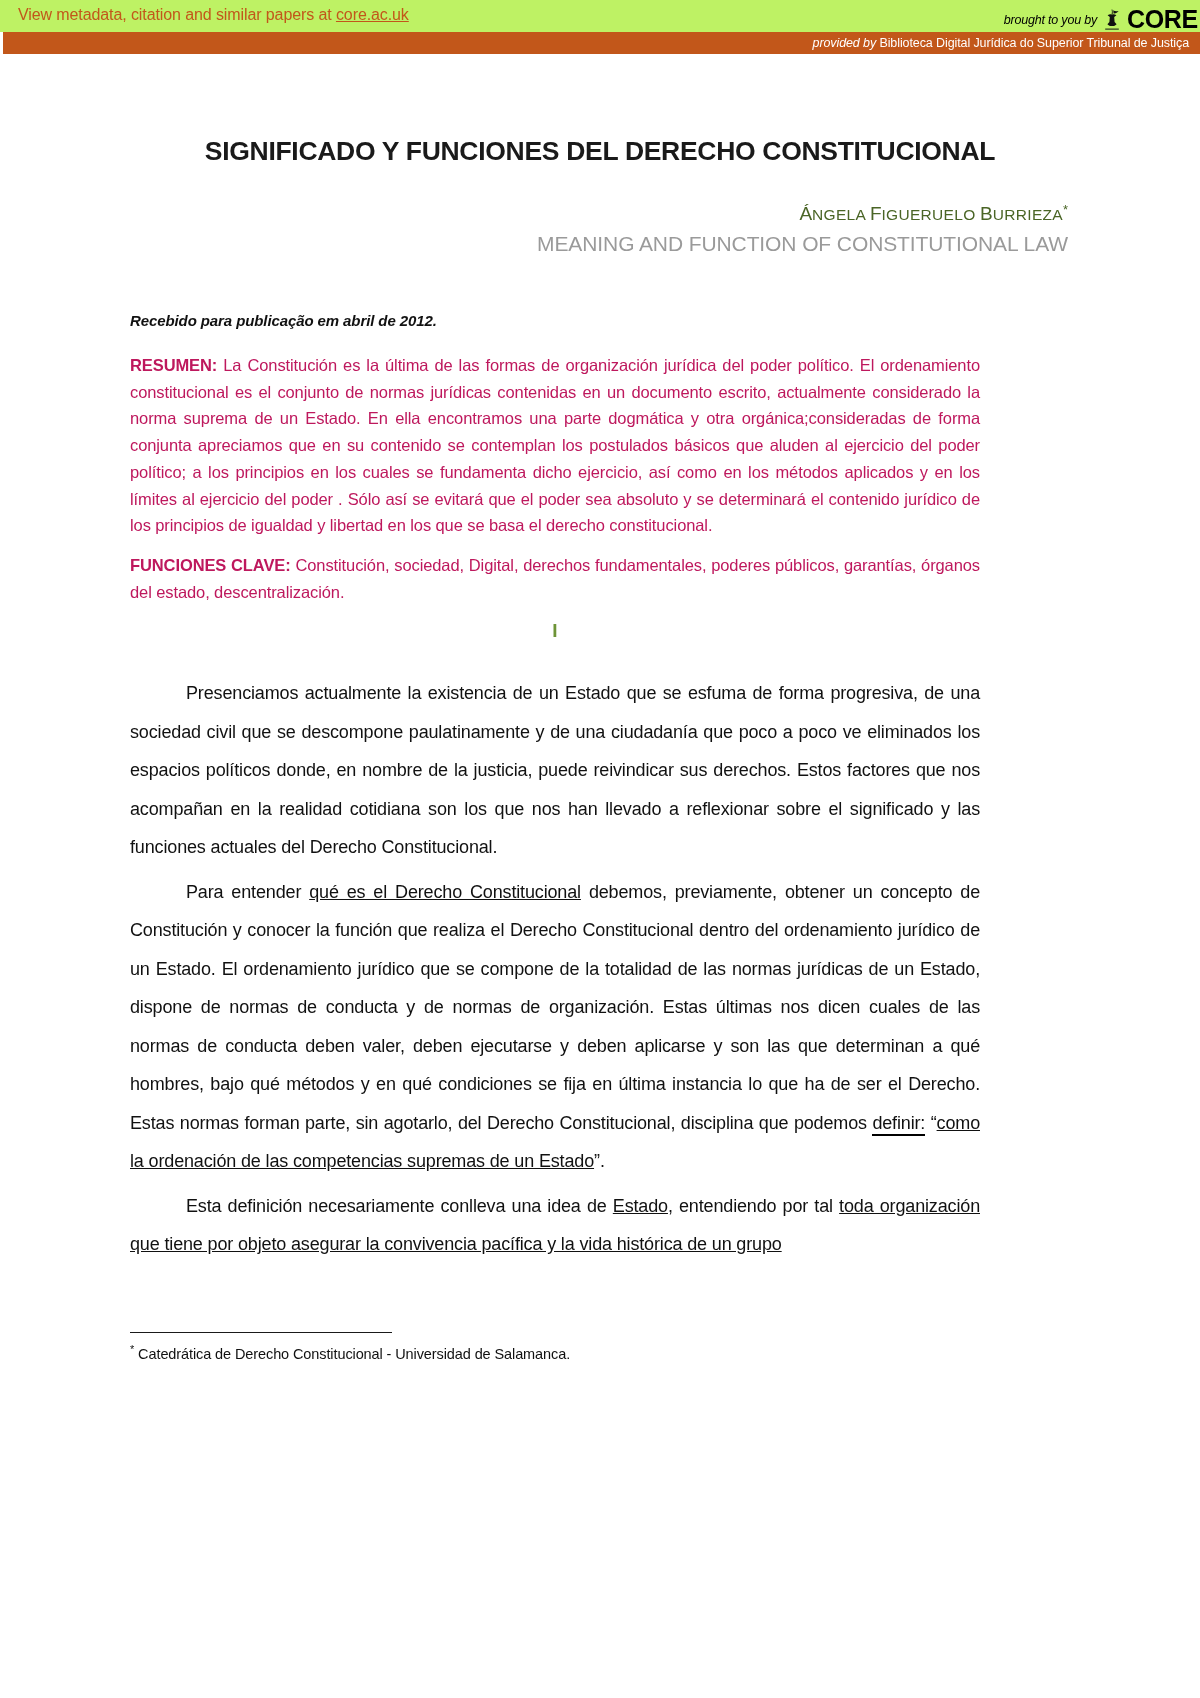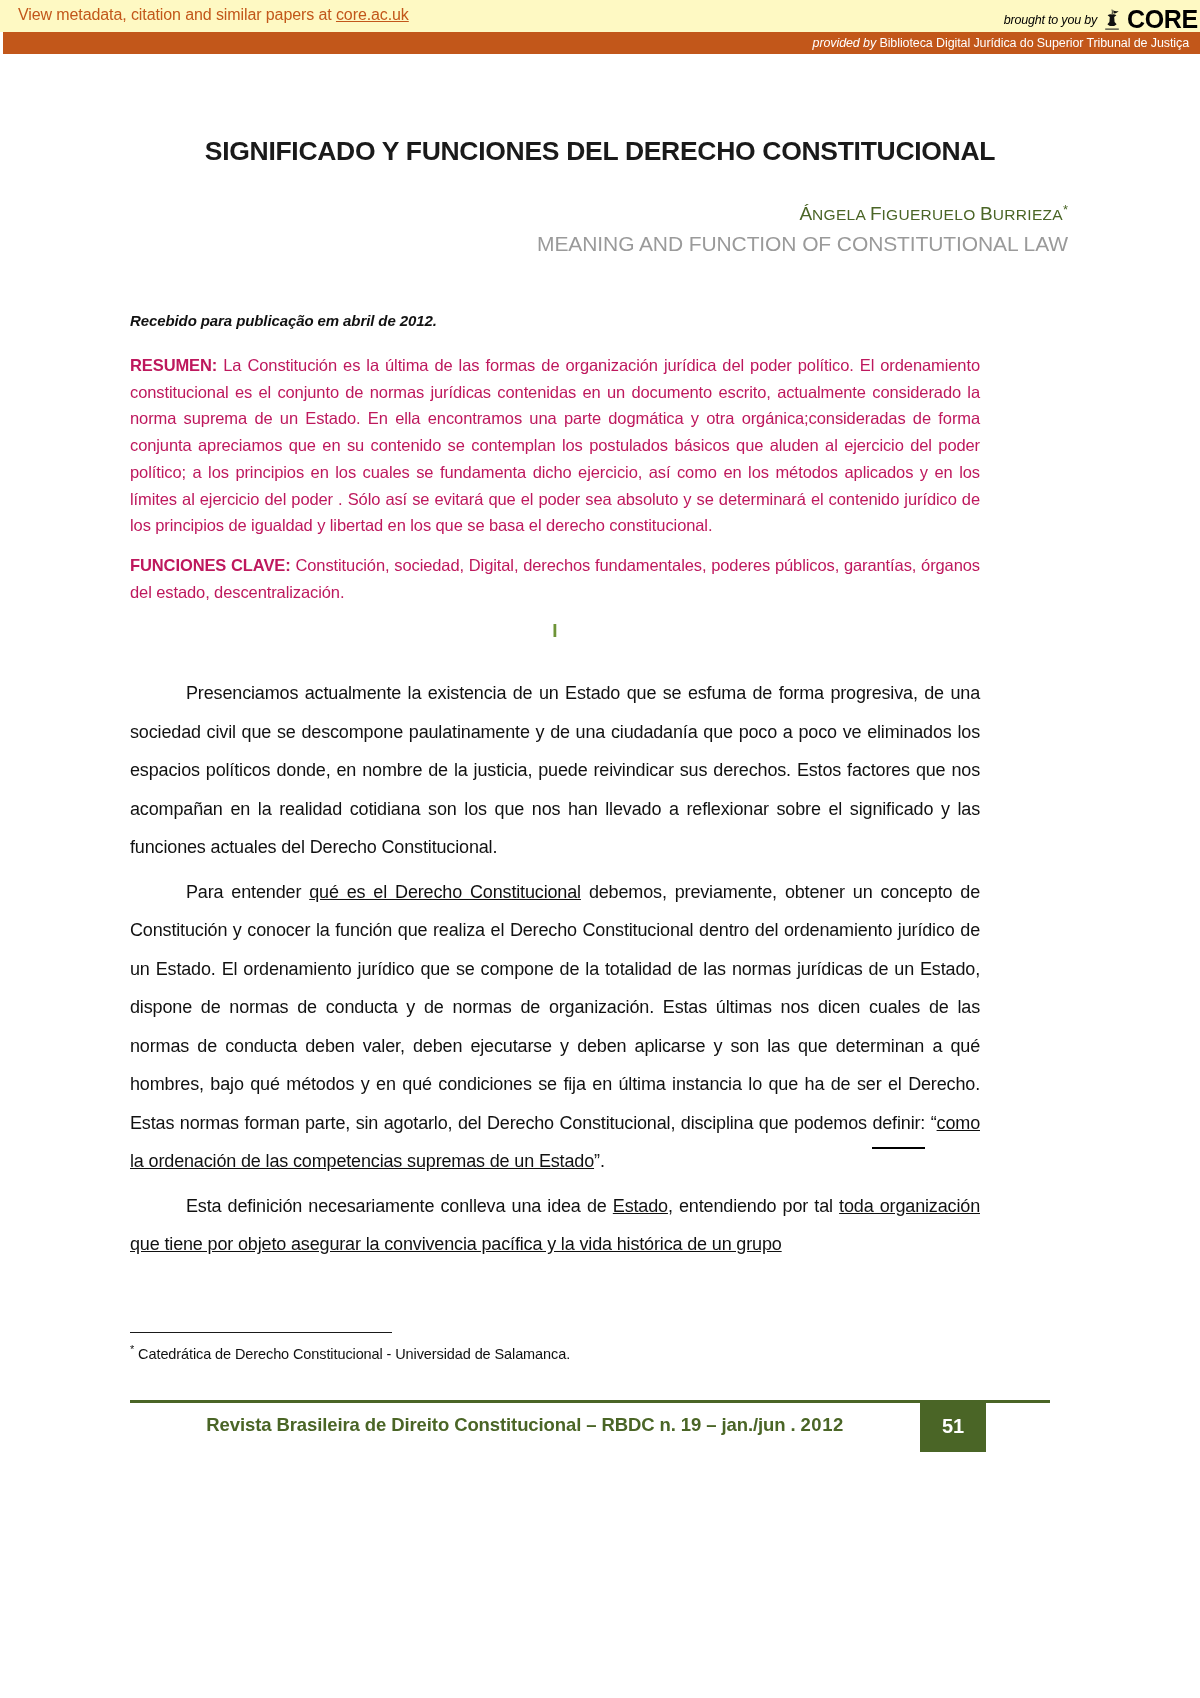--- a/index.html
+++ b/index.html
@@ -21,21 +21,21 @@
     position: absolute;
     top: 0; left: 0;
     width: 1200px;
     height: 54px;
   }
   #core-top-row {
     position: absolute;
     top: 0; left: 0;
     width: 1200px;
     height: 32px;
-    background: #fef9c3;
+    background: #bef264;
   }
   #core-metadata-link {
     position: absolute;
     left: 18px;
     top: 6px;
     font-size: 16px;
     color: #c2571a;
     letter-spacing: -0.1px;
     white-space: nowrap;
   }
@@ -180,21 +180,21 @@
     text-align: justify;
     text-indent: 56px;
     color: #111;
     margin: 0 0 6px 0;
     letter-spacing: -0.15px;
   }
   .u { text-decoration: underline; }
   .u2 {
     border-bottom: 1px solid #000;
     box-shadow: inset 0 -4px 0 -3px #000;
-    padding-bottom: 15px;
+    padding-bottom: 2px;
   }
 
   
   #footnote-area {
     position: absolute;
     left: 130px;
     top: 1278px;
     width: 850px;
   }
   #footnote-rule {
@@ -321,19 +321,14 @@
 
     <p class="body-para"><span>Esta definición necesariamente conlleva una idea de </span><span class="u">Estado</span><span>, entendiendo por tal </span><span class="u">toda organización que tiene por objeto asegurar la convivencia pacífica y la vida histórica de un grupo</span></p>
 
   </div>
 
   <div id="footnote-area">
     <div id="footnote-rule"></div>
     <div id="footnote-text"><span class="fn-star">*</span><span> Catedrática de Derecho Constitucional - Universidad de Salamanca.</span></div>
   </div>
 
-  <div id="footer">
-    <div id="footer-rule"></div>
-    <div id="footer-text"><span>Revista Brasileira de Direito Constitucional – RBDC n. 19 – jan./jun .</span> <span class="yr">2012</span></div>
-    <div id="page-number-box">51</div>
-  </div>
 
 </div>
 
 </body></html>

